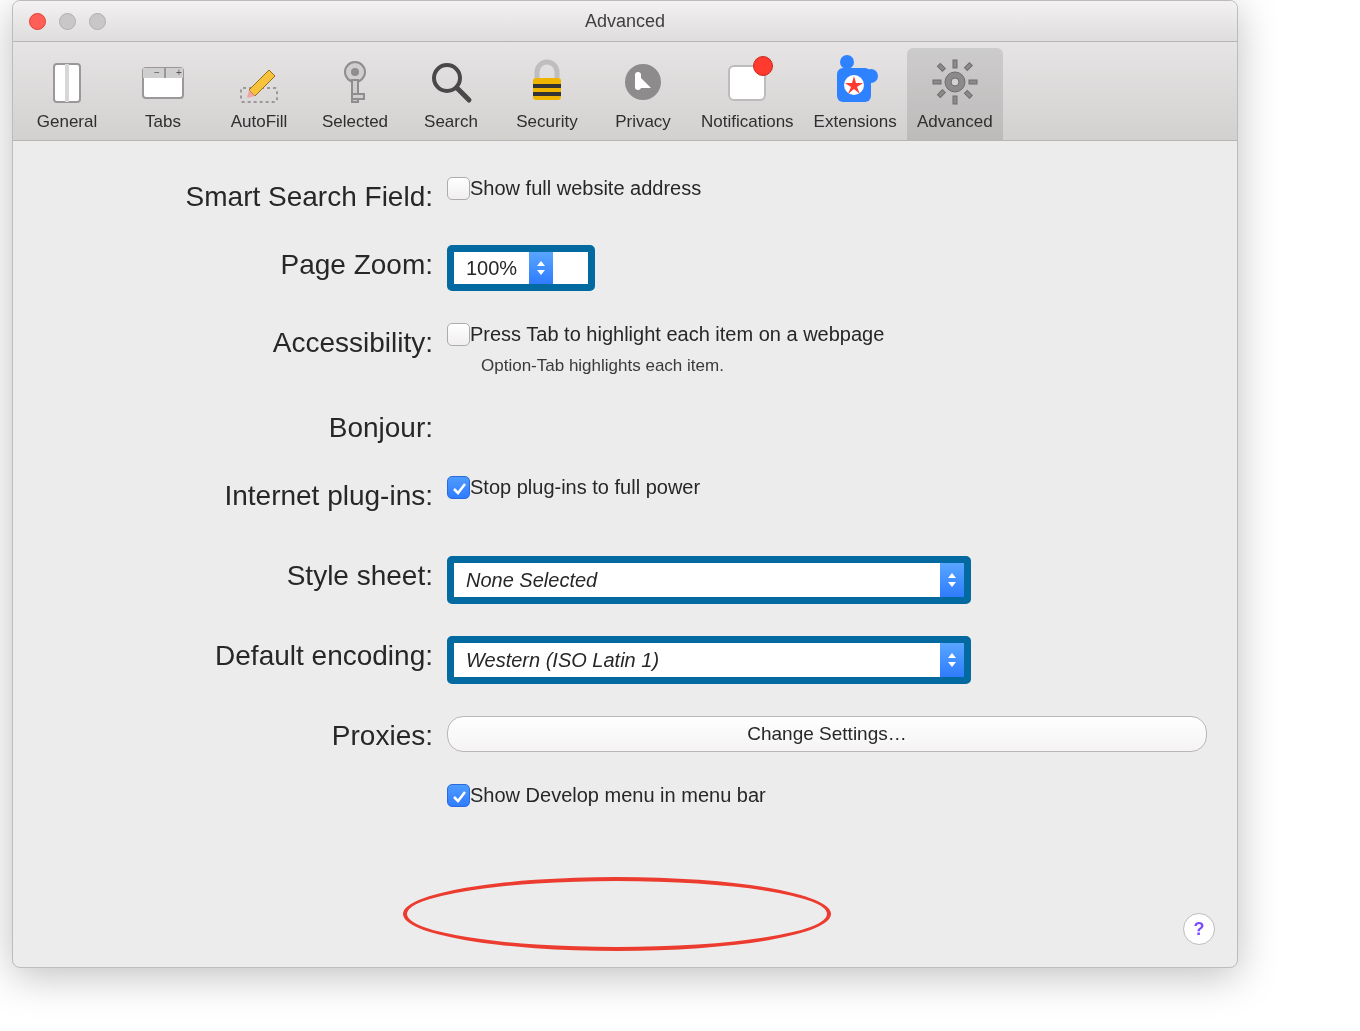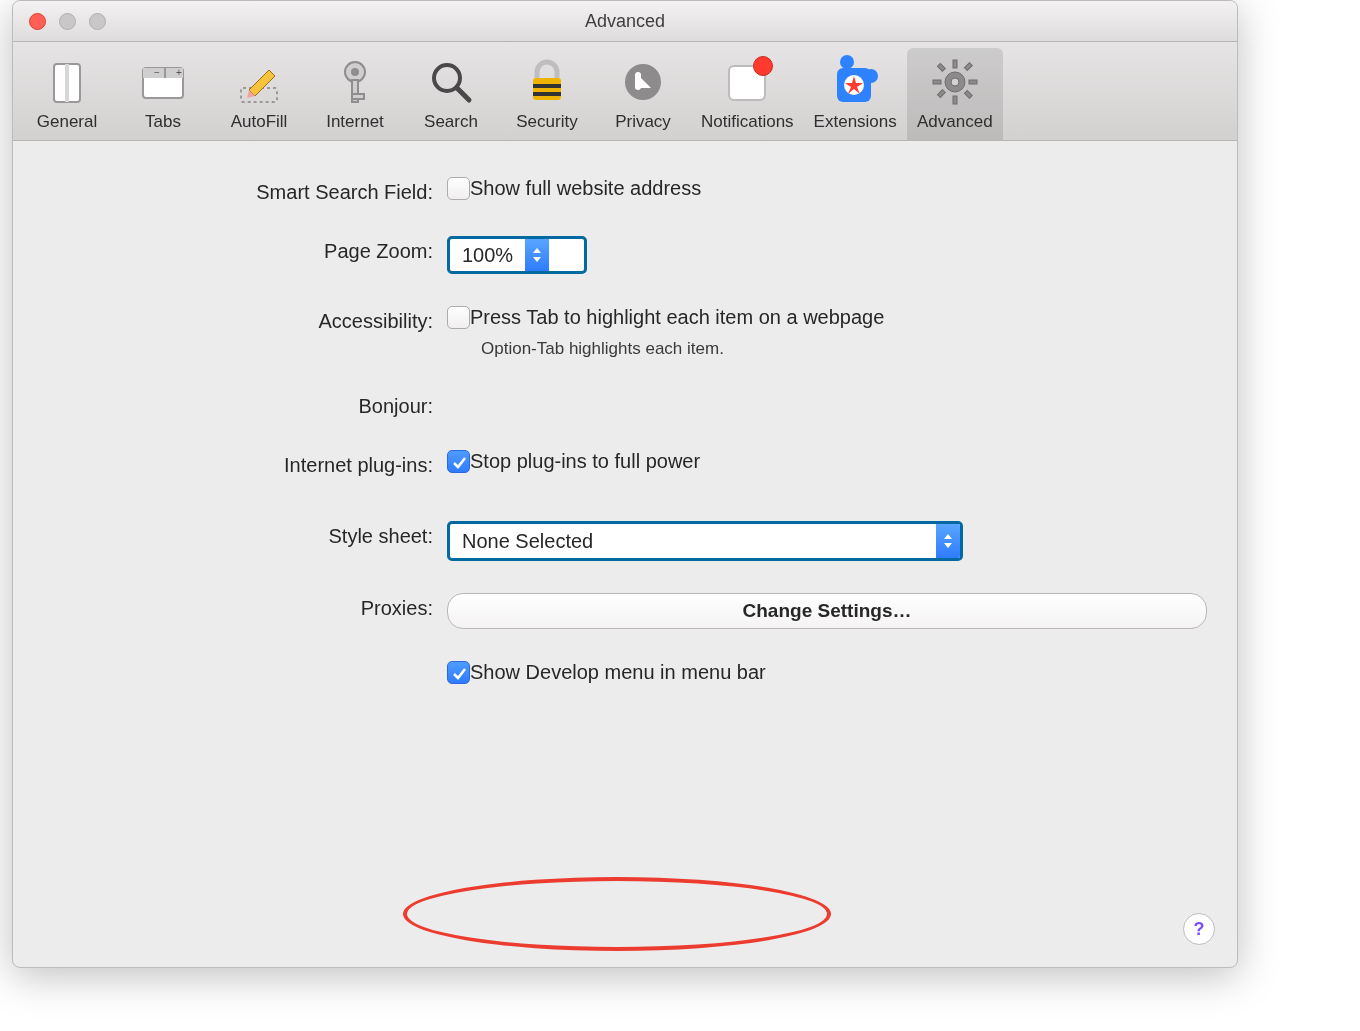--- a/index.html
+++ b/index.html
@@ -45,41 +45,41 @@
     cursor:default;
   }
   .tab.active{background:rgba(0,0,0,.10);}
   .tab .slot{height:56px;width:56px;display:flex;align-items:center;justify-content:center;position:relative;}
   .tab .lbl{margin-top:2px;font-size:17px;color:#2f2f2f;}
   .badge{position:absolute;right:2px;top:2px;width:18px;height:18px;border-radius:50%;background:#ff3b30;border:1px solid #c8281f;}
   
   .form{padding:26px 30px 60px 30px;}
   .row{display:flex;align-items:flex-start;margin-top:32px;}
   .row.first{margin-top:10px;}
-  .lbl-col{width:390px;text-align:right;padding-right:14px;padding-top:4px;font-size:20px;}
+  .lbl-col{width:390px;text-align:right;padding-right:14px;padding-top:4px;font-size:28px;}
   .ctl-col{flex:1;display:flex;flex-direction:column;gap:8px;}
   .inline{display:flex;align-items:center;}
   .hint{font-size:17px;color:#3a3a3a;padding-left:34px;margin-top:2px;}
   
   .cb{width:23px;height:23px;border:1px solid #adabab;border-radius:5px;background:linear-gradient(#ffffff,#f0eeee);box-sizing:border-box;display:inline-flex;align-items:center;justify-content:center;}
   .cb.checked{background:linear-gradient(#4f9cff,#2f7bff);border-color:#2a6ae0;}
   .cb.checked svg{display:block;}
   .cb svg{display:none;width:16px;height:16px;}
   .cb-lbl{font-size:20px;}
   
-  .sel{display:inline-flex;align-items:center;border:3px solid #0369a1;border-radius:5px;background:#fff;height:32px;position:relative;overflow:hidden;}
+  .sel{display:inline-flex;align-items:center;border:7px solid #0369a1;border-radius:5px;background:#fff;height:32px;position:relative;overflow:hidden;}
   .sel .val{padding:0 12px;font-size:20px;}
   .sel .thumb{width:24px;height:100%;background:linear-gradient(#58a6ff,#2f7bff);display:flex;flex-direction:column;align-items:center;justify-content:center;}
   .thumb .up,.thumb .dn{width:0;height:0;border-left:4.5px solid transparent;border-right:4.5px solid transparent;}
   .thumb .up{border-bottom:5px solid #fff;margin-bottom:2px;}
   .thumb .dn{border-top:5px solid #fff;margin-top:2px;}
-  .sel.big{width:510px;height:34px;}
+  .sel.big{width:510px;height:34px;font-style:italic;}
   .sel.big .val{flex:1;text-align:left;}
   
-  .btn{display:inline-flex;align-items:center;justify-content:center;height:34px;padding:0 20px;border:1px solid #b9b7b7;border-radius:16px;background:linear-gradient(#ffffff,#f5f3f3);font-size:19px;font-weight:bold;}
+  .btn{display:inline-flex;align-items:center;justify-content:center;height:34px;padding:0 20px;border:1px solid #b9b7b7;border-radius:16px;background:linear-gradient(#ffffff,#f5f3f3);font-size:19px;}
   
   .ellipse{position:absolute;left:390px;bottom:16px;width:420px;height:66px;border:4px solid #ec3b2f;border-radius:50%;pointer-events:none;}
   
   .help{position:absolute;right:22px;bottom:22px;width:30px;height:30px;border:1.5px solid #bfbdbd;border-radius:50%;display:flex;align-items:center;justify-content:center;color:#7a4cff;font-weight:600;font-size:18px;background:#fff;}
   
   .gap-large{margin-top:44px;}
 </style>
 </head>
 <body>
 
@@ -133,21 +133,21 @@
 
       <div class="tab">
         <div class="slot">
           <svg viewBox="0 0 56 56">
               <circle cx="28" cy="18" r="10" fill="#d0cece" stroke="#8f8d8d" stroke-width="2"></circle>
               <circle cx="28" cy="18" r="4" fill="#8f8d8d"></circle>
               <rect x="25" y="26" width="6" height="22" fill="#d0cece" stroke="#8f8d8d" stroke-width="2"></rect>
               <rect x="25" y="40" width="12" height="5" fill="#d0cece" stroke="#8f8d8d" stroke-width="2"></rect>
             </svg>
         </div>
-        <div class="lbl">Internet</div>
+        <div class="lbl">Selected</div>
       </div>
 
       <div class="tab">
         <div class="slot">
           <svg viewBox="0 0 56 56">
               <circle cx="24" cy="24" r="13" fill="none" stroke="#4a4848" stroke-width="4"></circle>
               <line x1="34" y1="34" x2="46" y2="46" stroke="#4a4848" stroke-width="5" stroke-linecap="round"></line>
             </svg>
         </div>
         <div class="lbl">Search</div>
@@ -282,20 +282,32 @@
           <div class="sel big">
             <span class="val">None Selected</span>
             <span class="thumb">
                 <span class="up"></span>
                 <span class="dn"></span>
               </span>
           </div>
         </div>
       </div>
 
+      <div class="row">
+        <div class="lbl-col">Default encoding:</div>
+        <div class="ctl-col">
+          <div class="sel big">
+            <span class="val">Western (ISO Latin 1)</span>
+            <span class="thumb">
+                <span class="up"></span>
+                <span class="dn"></span>
+              </span>
+          </div>
+        </div>
+      </div>
 
       <div class="row">
         <div class="lbl-col">Proxies:</div>
         <div class="ctl-col">
           <span class="btn">Change Settings…</span>
         </div>
       </div>
 
       <div class="row">
         <div class="lbl-col"></div>

